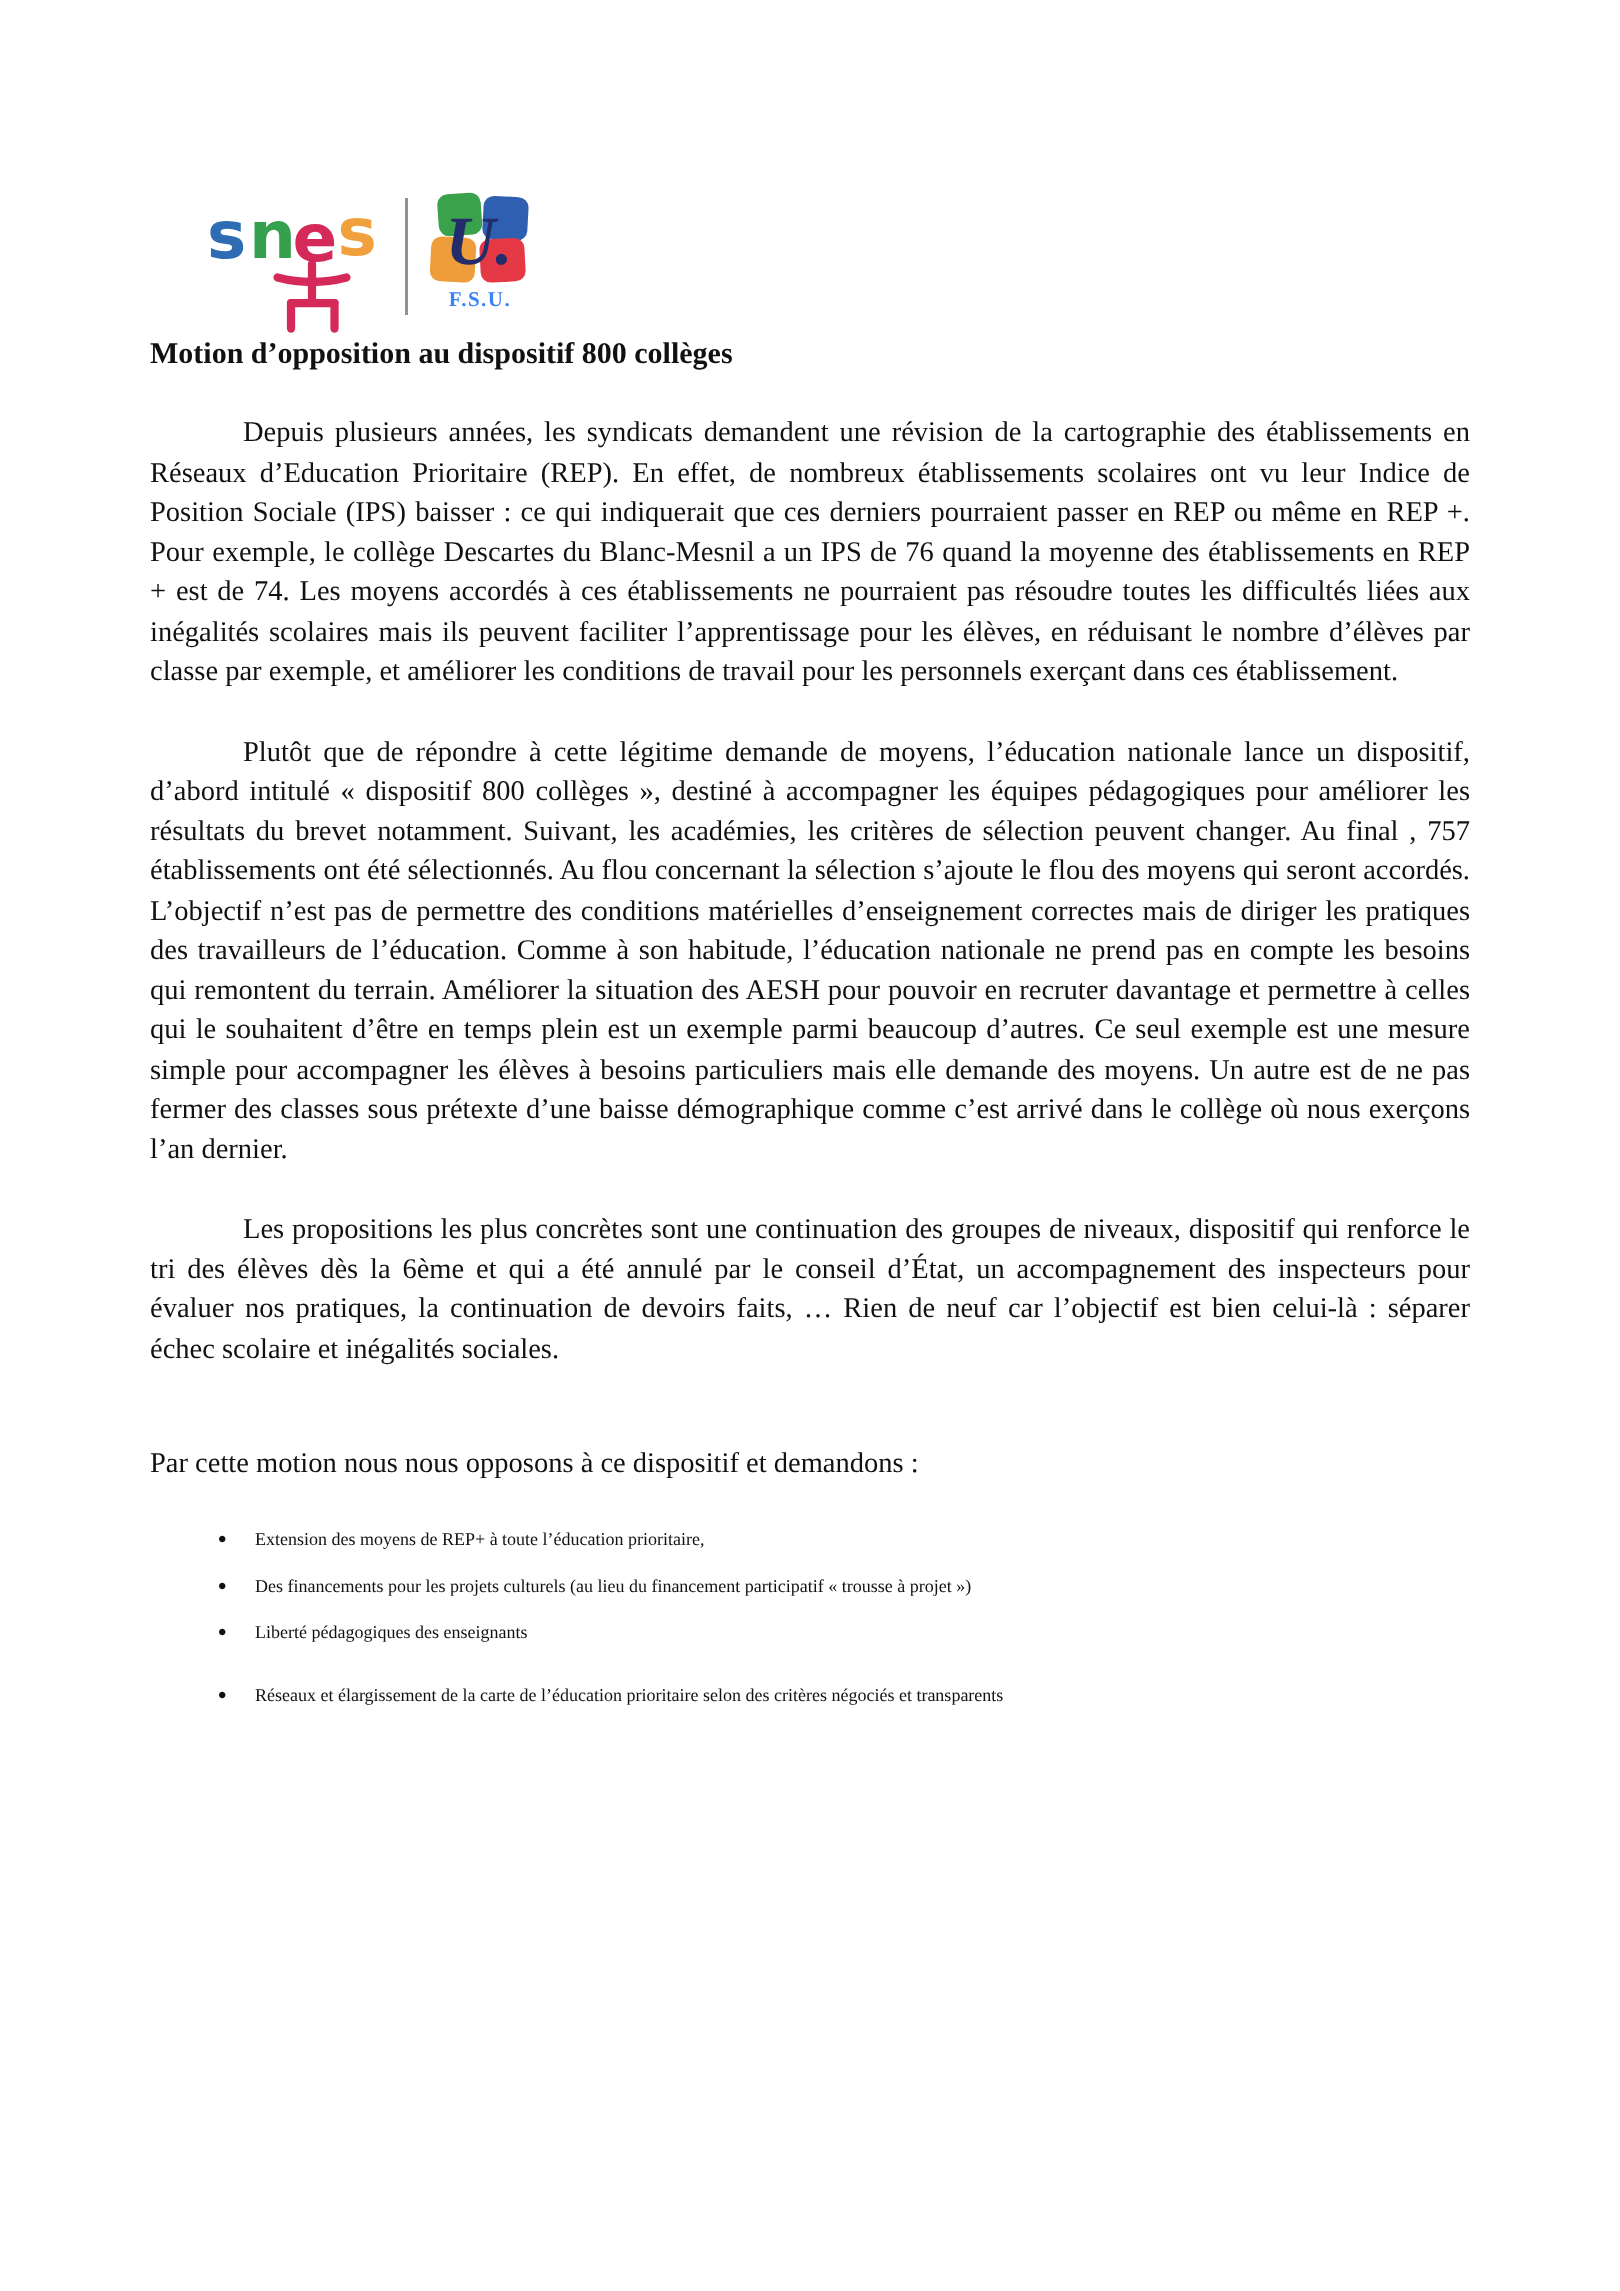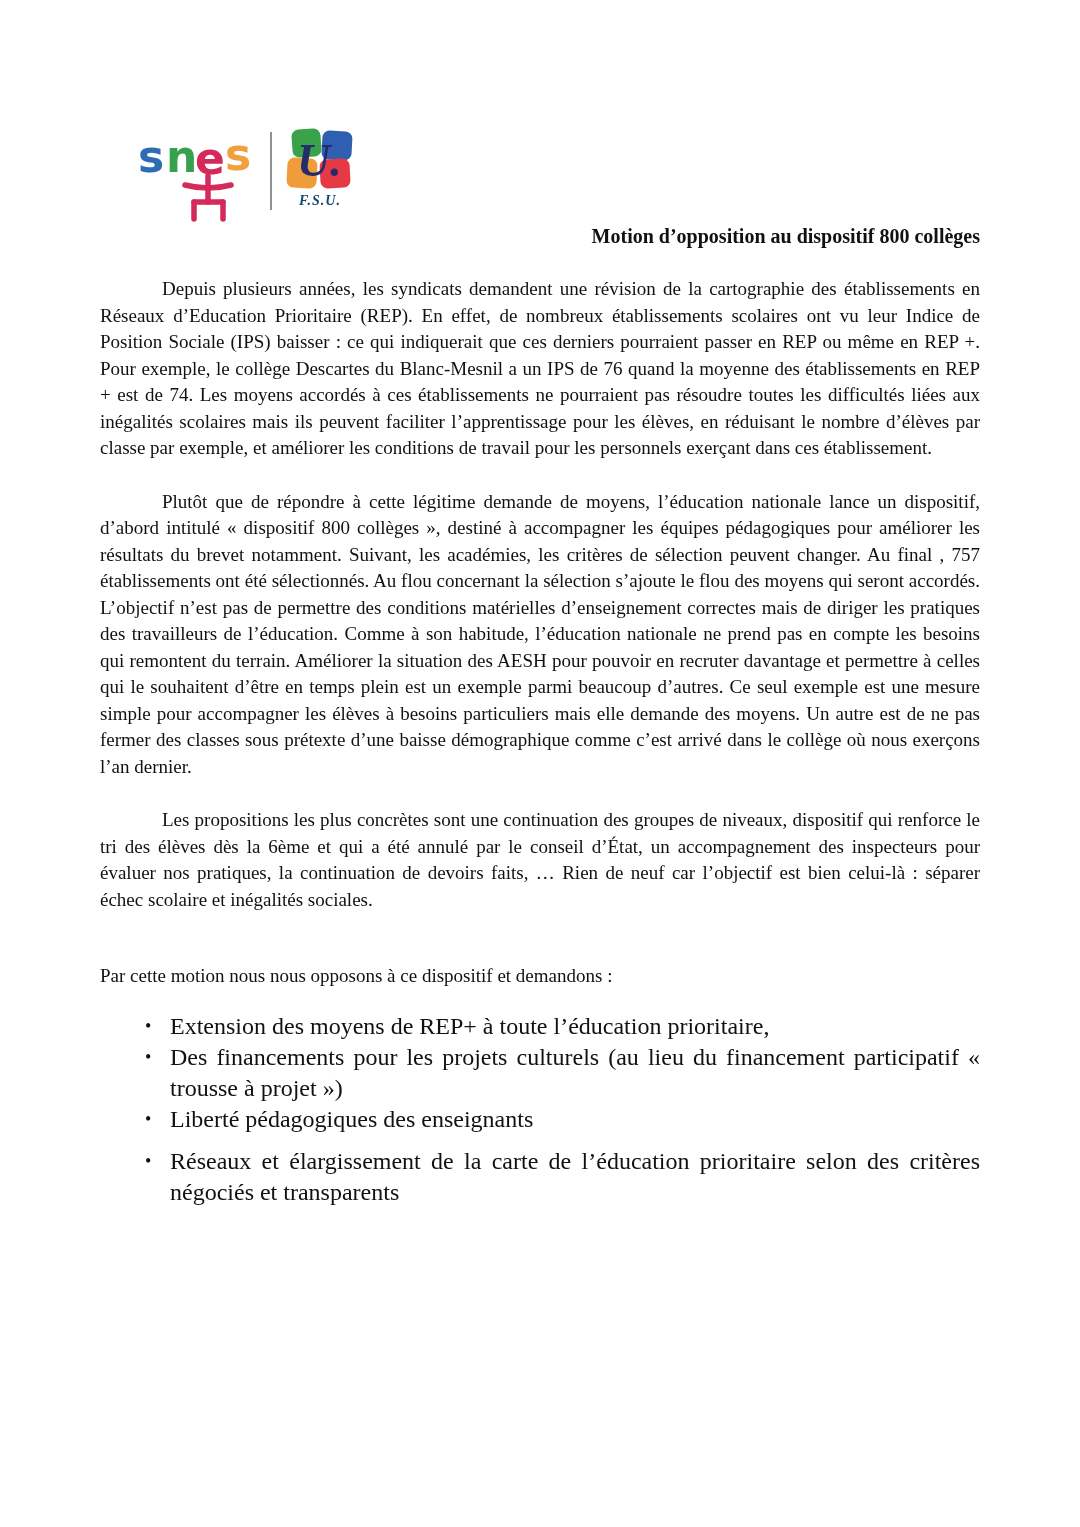--- a/index.html
+++ b/index.html
@@ -40,39 +40,38 @@
   .fsu { display: flex; flex-direction: column; align-items: center; }
   .fsu-monogram {
     font-family: "Liberation Serif", serif;
     font-style: italic;
     font-weight: bold;
     font-size: 46px;
     fill: #232d6b;
   }
   .fsu-label {
     font-family: "Liberation Serif", serif;
-    font-style: italic;
     font-weight: bold;
     font-size: 14px;
     letter-spacing: 1px;
-    color: #0c4a6e;
+    color: #3b82f6;
     margin-top: 1px;
   }
 
   
   .content {
     position: absolute;
     left: 100px;
     top: 224px;
     width: 880px;
   }
   .doc-title {
     font-size: 20px;
     font-weight: bold;
-    text-align: right;
+    text-align: left;
     margin: 0 0 28px 0;
     line-height: 24px;
   }
   .para {
     font-size: 19px;
     line-height: 26.5px;
     text-align: justify;
     text-indent: 62px;
     margin: 0 0 27px 0;
   }
@@ -82,21 +81,21 @@
     text-indent: 0;
     margin: 50px 0 0 0;
   }
   .demands {
     margin: 22px 0 0 0;
     padding: 0 0 0 70px;
     list-style: none;
   }
   .demands li {
     position: relative;
-    font-size: 24px;
+    font-size: 12px;
     line-height: 31px;
     text-align: justify;
   }
   .demands li::before {
     content: "\2022";
     position: absolute;
     left: -25px;
     top: 0;
     font-size: 18px;
   }

